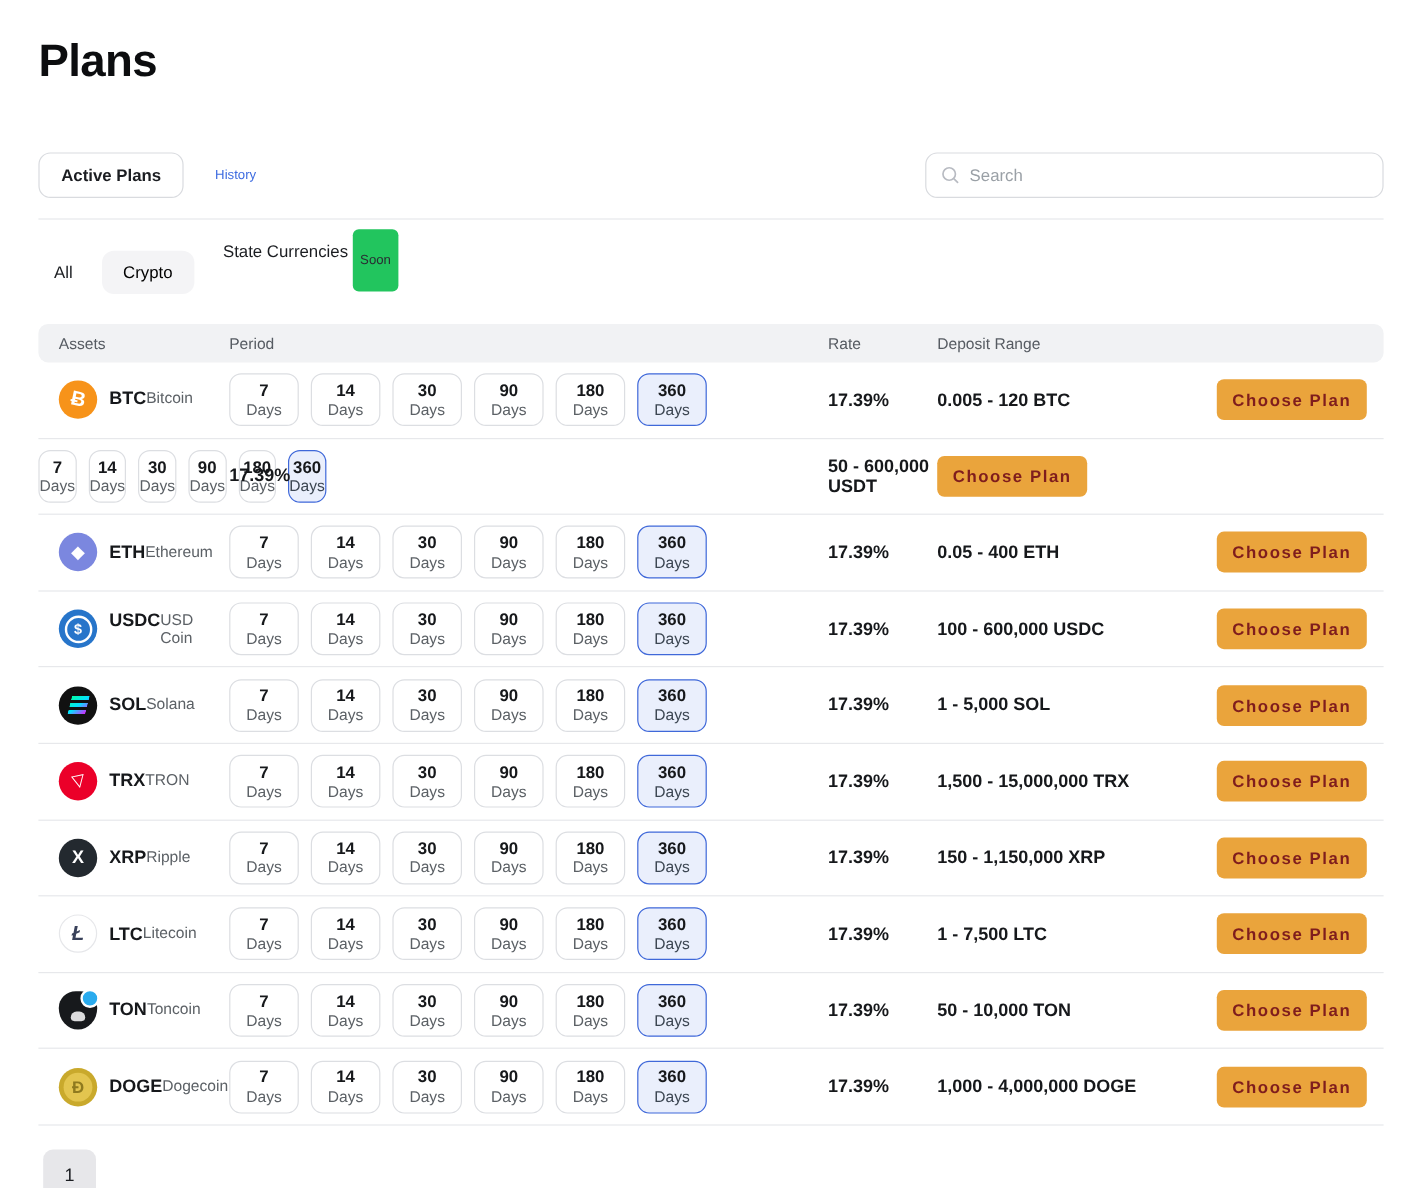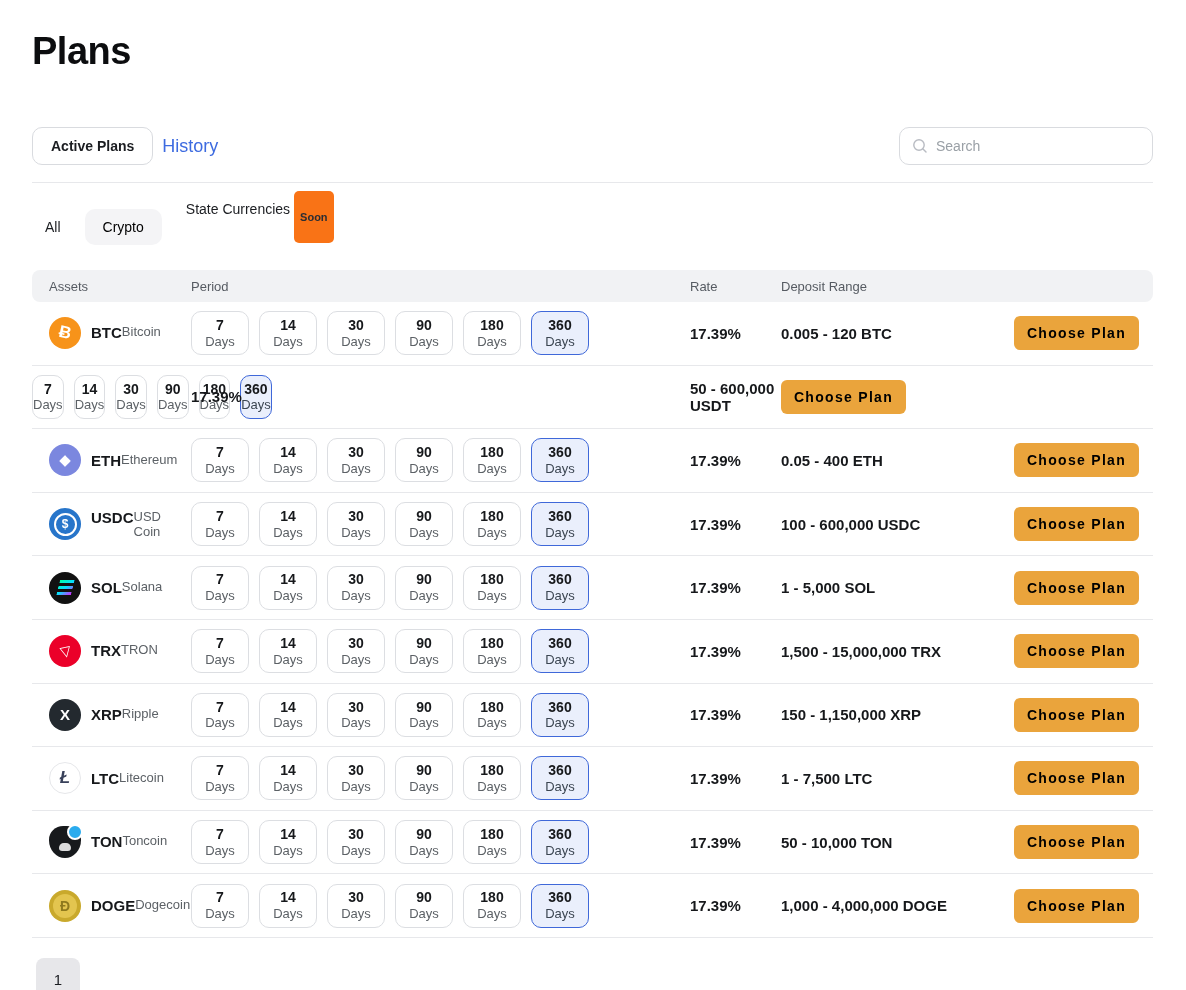--- a/index.html
+++ b/index.html
@@ -23,43 +23,43 @@
   .container{padding:30px 33px 0 32px;}
   h1.page-title{font-size:38px;font-weight:800;letter-spacing:-.5px;color:#0C0D0F;}
   
   .toolbar{margin-top:54px;display:flex;align-items:center;justify-content:space-between;gap:48px;}
   .toolbar-left{display:flex;align-items:center;}
   .tab-btn{
     background:#fff;border:1px solid var(--border-gray);border-radius:10px;
     padding:0 18px;height:38px;font-size:14px;font-weight:700;color:#1B1D21;
     font-family:inherit;cursor:pointer;
   }
-  .history-link{margin-left:9px;color:var(--accent-blue);font-size:18px;font-weight:500;text-decoration:none;cursor:pointer;}
+  .history-link{margin-left:26px;color:var(--accent-blue);font-size:11px;font-weight:500;text-decoration:none;cursor:pointer;}
   .search-box{
-    width:254px;height:38px;border:1px solid var(--border-gray);border-radius:10px;
+    width:382px;height:38px;border:1px solid var(--border-gray);border-radius:10px;
     display:flex;align-items:center;padding:0 12px;background:#fff;
   }
   .search-box svg{flex:0 0 auto;}
   .search-box input{
     border:none;outline:none;flex:1;margin-left:8px;font-size:14px;color:#1B1D21;
     font-family:inherit;background:transparent;
   }
   .search-box input::placeholder{color:#9AA0A6;}
   .divider{height:1px;background:var(--divider);margin-top:17px;}
   
   .chips{margin-top:18px;display:flex;align-items:center;}
   .chip{font-size:14px;color:#1B1D21;background:transparent;border:none;font-family:inherit;cursor:pointer;}
   .chip-all{margin-left:13px;}
   .chip-crypto{
     margin-left:24px;background:#F4F4F6;color:#000000;border-radius:10px;
     padding:0 18px;height:36px;
   }
   .chip-state{margin-left:24px;display:flex;align-items:flex-start;}
   .soon-badge{
-    background:#f97316;color:#2A2D33;font-size:11px;font-weight:700;
+    background:#22c55e;color:#2A2D33;font-size:11px;font-weight:400;
     border-radius:5px;padding:20px 6px;margin-left:4px;transform:translateY(-10px);
     display:inline-block;
   }
   
   .table{margin-top:17px;}
   .grid-row{
     display:grid;
     grid-template-columns:159px 499px 91px 233px 139px;
     align-items:center;
   }
@@ -119,21 +119,21 @@
   }
   .period-btn .p-num{font-size:14px;font-weight:700;color:var(--text-dark);}
   .period-btn .p-unit{font-size:13px;color:var(--text-gray);}
   .period-btn.selected{border:1.5px solid var(--selected-period-border);background:var(--selected-period-bg);}
   .period-btn.selected .p-unit{color:#3C4652;}
   
   .rate-cell,.deposit-cell{font-size:15px;font-weight:700;color:var(--text-dark);}
   
   .choose-btn{
     width:125px;height:34px;border:none;border-radius:6px;background:var(--choose-plan-bg);
-    color:#000000;font-size:14px;font-weight:700;letter-spacing:1.3px;
+    color:#7f1d1d;font-size:14px;font-weight:700;letter-spacing:1.3px;
     font-family:inherit;cursor:pointer;
   }
   
   .pagination{margin:20px 0 0 4px;}
   .page-btn{
     width:44px;height:44px;border:none;border-radius:8px;background:#E7E7EA;
     font-size:15px;color:#1B1D21;font-family:inherit;cursor:pointer;
   }
 </style>
 </head>

